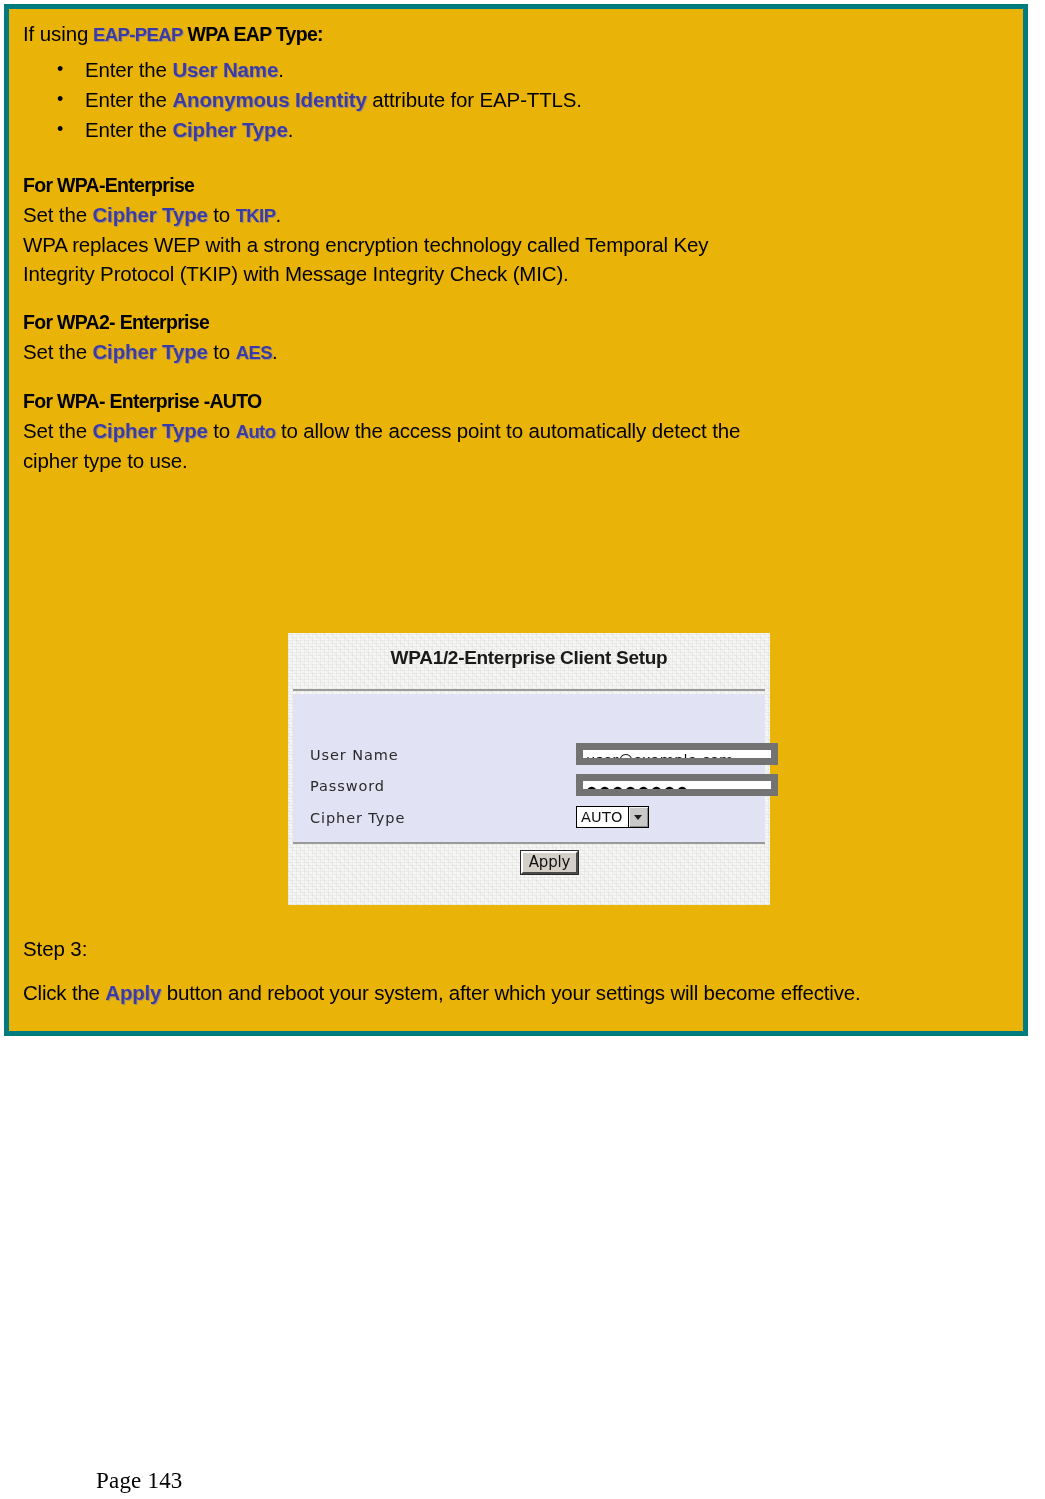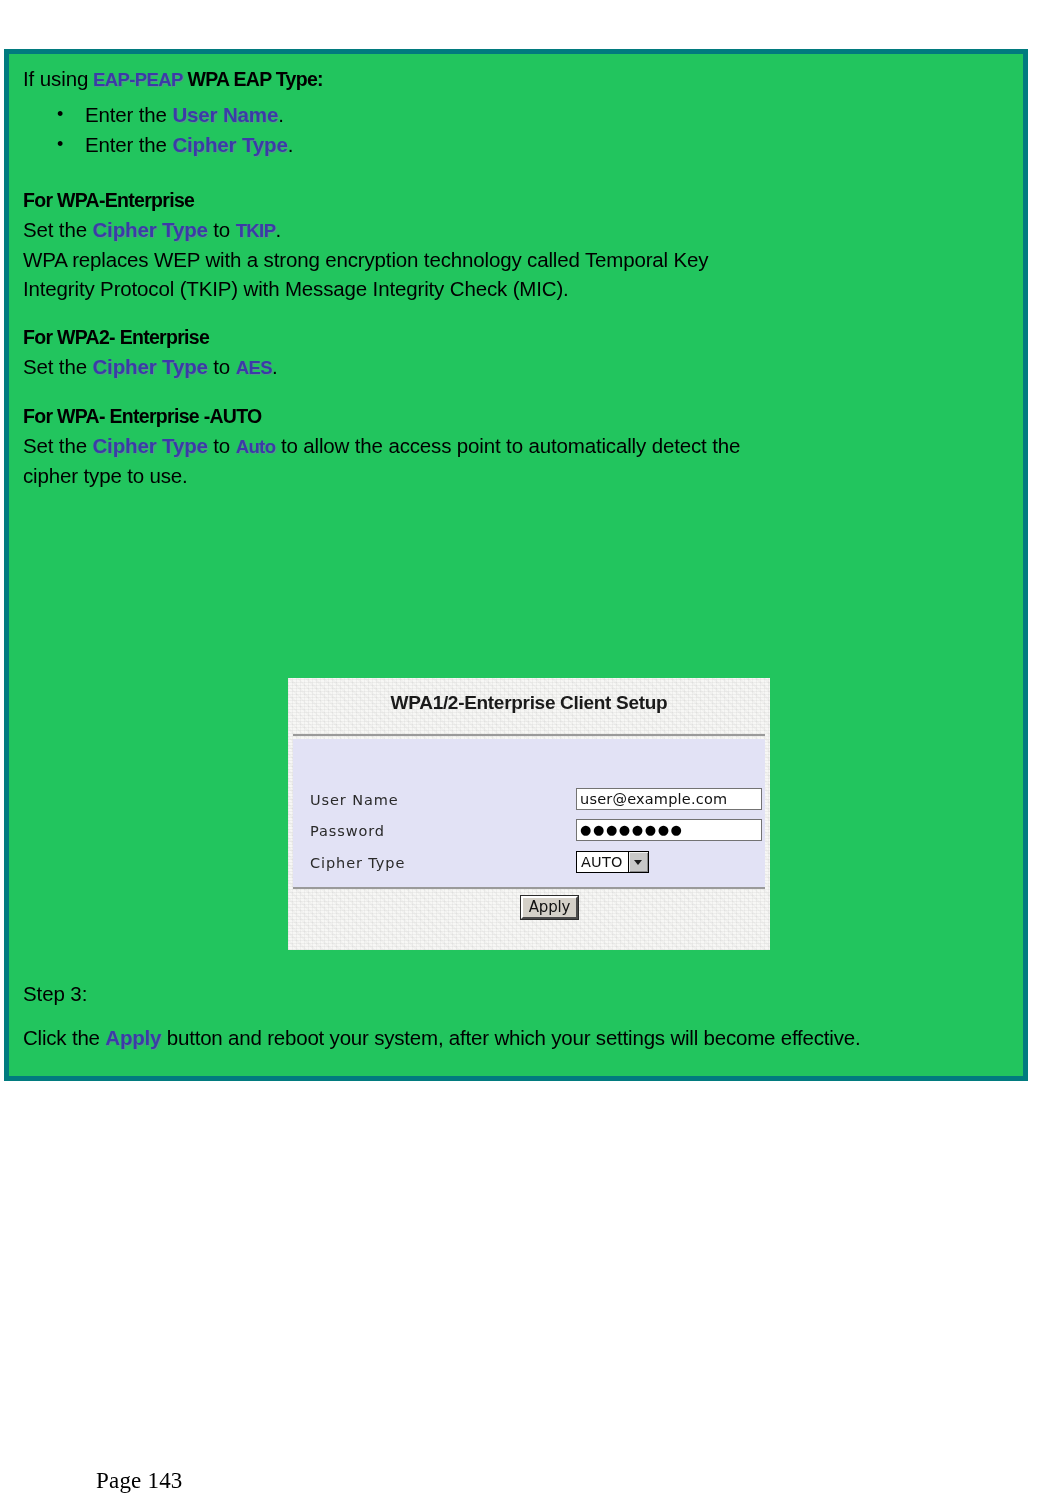--- a/index.html
+++ b/index.html
@@ -19,23 +19,22 @@
 
   
   .content-box {
     position: absolute;
     left: 4px;
     top: 4px;
     width: 1024px;
     height: 1032px;
     border: 5px solid #017b7f;
     box-sizing: border-box;
-    background: #22c55e;
+    background: #eab308;
     padding: 10px 14px 16px 14px;
-    margin-top: 45px;
   }
 
   
   .para {
     font-size: 20.5px;
     line-height: 29px;
     letter-spacing: -0.15px;
     margin: 0;
     white-space: nowrap;
   }
@@ -183,23 +182,23 @@
     top: 50%;
     margin-left: -4px;
     margin-top: -2px;
     border-left: 4px solid transparent;
     border-right: 4px solid transparent;
     border-top: 5px solid #1b1b1b;
   }
 
   .text-box {
     display: block;
-    width: 186px;
+    width: 202px;
     height: 22px;
-    border: 1px solid #737373;
+    border: 7px solid #737373;
     background: #ffffff;
     box-sizing: border-box;
     padding: 0 3px;
     font-size: 14.5px;
     line-height: 20px;
     color: #111;
     letter-spacing: 0.2px;
     white-space: nowrap;
     overflow: hidden;
   }
@@ -267,20 +266,25 @@
     <span>WPA EAP Type:</span>
   </p>
 
   <ul class="bullets">
     <li>
       <span>Enter the</span>
       <span class="kw">User Name</span><span>.</span>
     </li>
     <li>
       <span>Enter the</span>
+      <span class="kw">Anonymous Identity</span>
+      <span>attribute for EAP-TTLS.</span>
+    </li>
+    <li>
+      <span>Enter the</span>
       <span class="kw">Cipher Type</span><span>.</span>
     </li>
   </ul>
 
   <div class="spacer-lg"></div>
 
   <p class="hdr">For WPA-Enterprise</p>
   <p class="para">
     <span>Set the</span>
     <span class="kw">Cipher Type</span>

